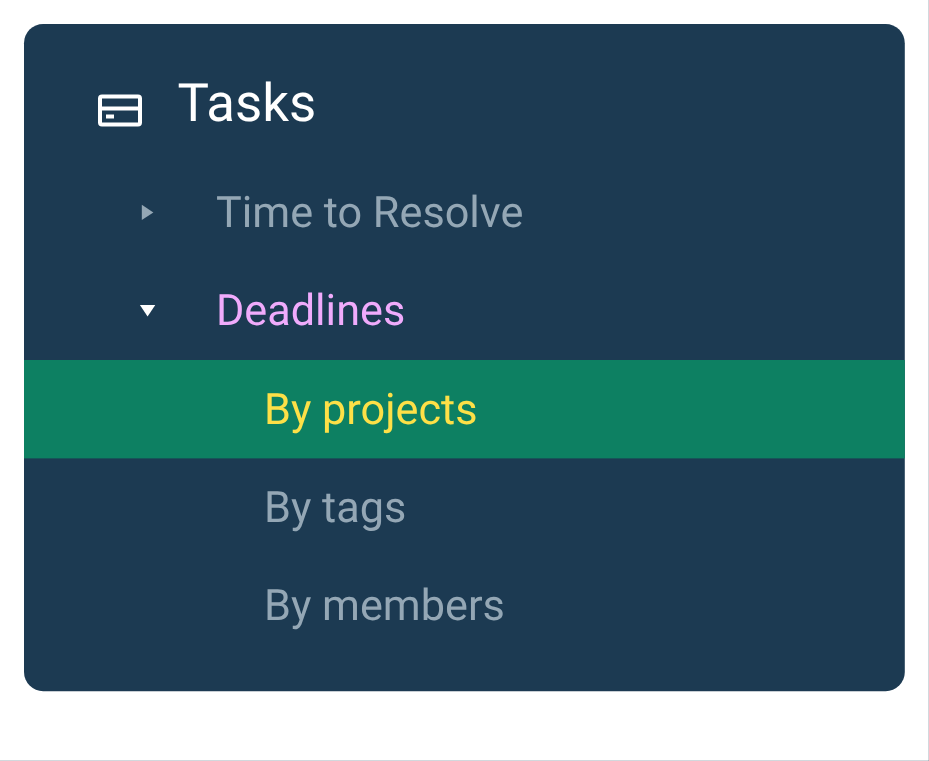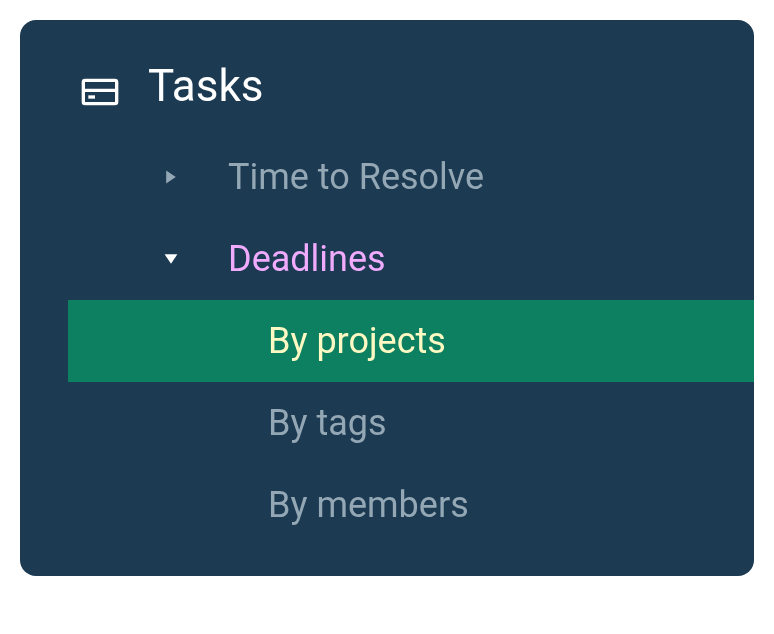--- a/index.html
+++ b/index.html
@@ -37,21 +37,20 @@
       font-weight: 400;
     }
     .nav-list {
       list-style: none;
     }
     .nav-item {
       display: flex;
       align-items: center;
       height: 82px;
       cursor: pointer;
-      margin-left: 48px;
     }
     .nav-item.level-1 {
       padding-left: 94px;
     }
     .nav-item.level-2 {
       padding-left: 200px;
     }
     .nav-item.selected {
       background: #0d8062;
     }
@@ -74,21 +73,21 @@
     }
     .nav-label {
       font-size: 36px;
       font-weight: 400;
       color: #94a7b5;
     }
     .nav-item.expanded .nav-label {
       color: #f0abfc;
     }
     .nav-item.selected .nav-label {
-      color: #fef9c3;
+      color: #fde047;
     }
   </style>
 </head>
 <body>
 
 <div class="panel">
   <div class="section-header">
     <span class="section-icon">
       <svg viewBox="0 0 24 24" fill="none" stroke="#ffffff" stroke-width="2">
         <rect x="2" y="5" width="20" height="14" rx="1"></rect>

